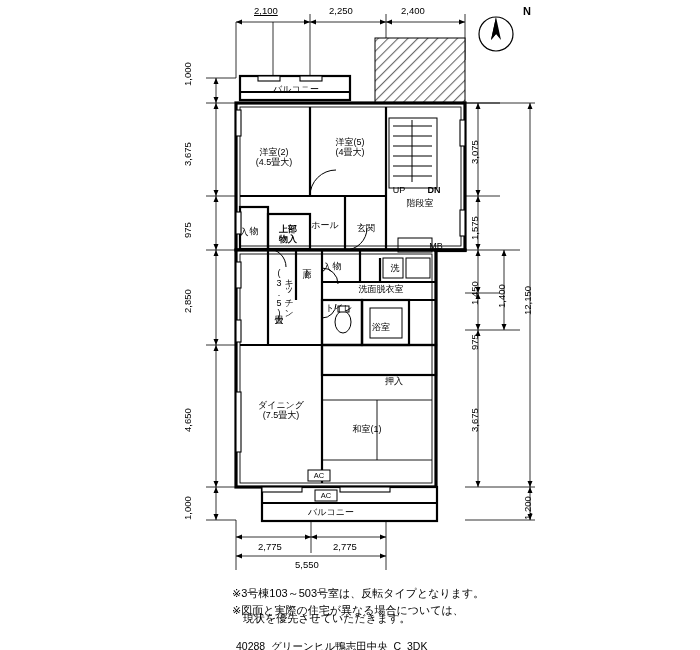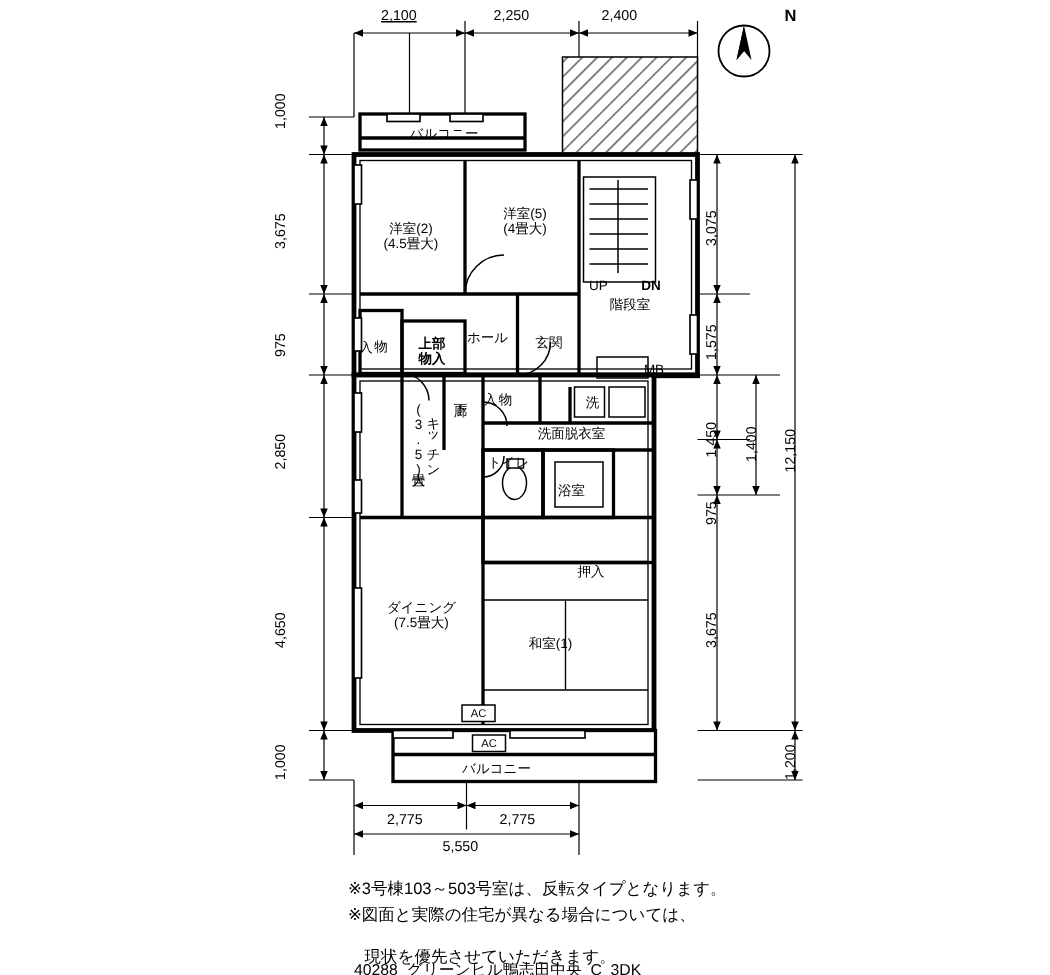--- a/index.html
+++ b/index.html
@@ -295,15 +295,15 @@
 <div class="dim" style="left:470px;top:240px;transform:rotate(-90deg);transform-origin:left top;">1,575</div>
 <div class="dim" style="left:470px;top:305px;transform:rotate(-90deg);transform-origin:left top;">1,450</div>
 <div class="dim" style="left:470px;top:350px;transform:rotate(-90deg);transform-origin:left top;">975</div>
 <div class="dim" style="left:470px;top:432px;transform:rotate(-90deg);transform-origin:left top;">3,675</div>
 <div class="dim" style="left:523px;top:520px;transform:rotate(-90deg);transform-origin:left top;">1,200</div>
 <div class="dim" style="left:497px;top:308px;transform:rotate(-90deg);transform-origin:left top;">1,400</div>
 <div class="dim" style="left:523px;top:315px;transform:rotate(-90deg);transform-origin:left top;">12,150</div>
 
 <div class="note" style="left:232px;top:585px;">※3号棟103～503号室は、反転タイプとなります。</div>
 <div class="note" style="left:232px;top:602px;">※図面と実際の住宅が異なる場合については、</div>
-<div class="note" style="left:232px;top:610px;margin-top:20px;">　現状を優先させていただきます。</div>
+<div class="note" style="left:232px;top:610px;">　現状を優先させていただきます。</div>
 
 <div class="foot" style="left:236px;top:640px;">40288_グリーンヒル鴨志田中央_C_3DK</div>
 
 </body></html>

